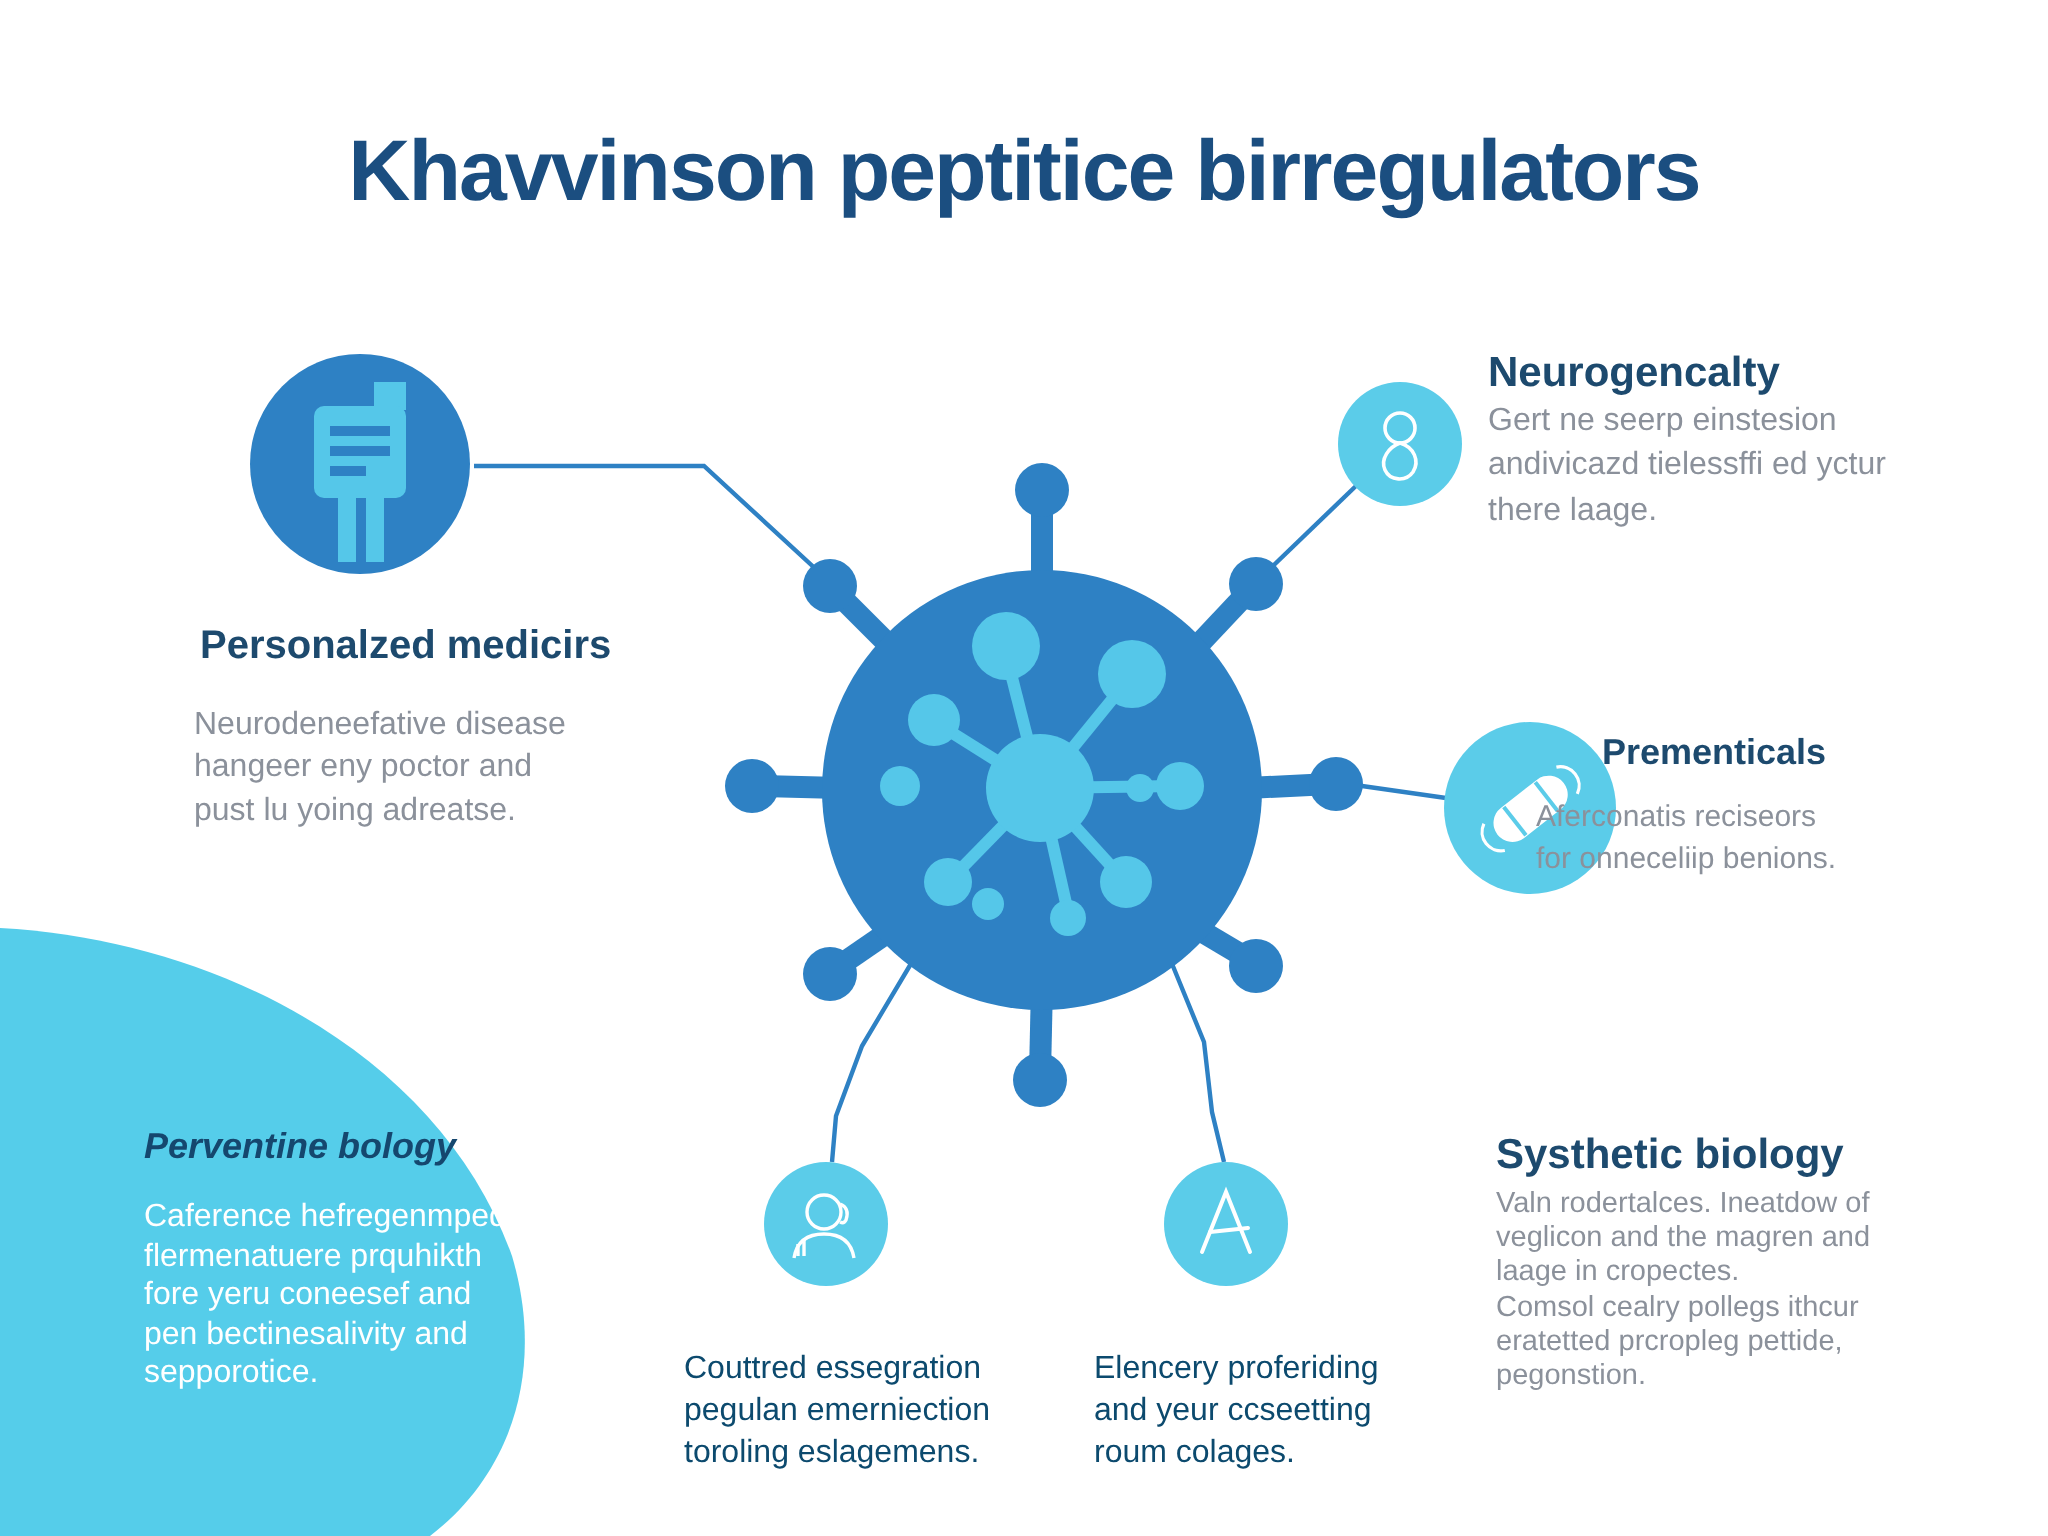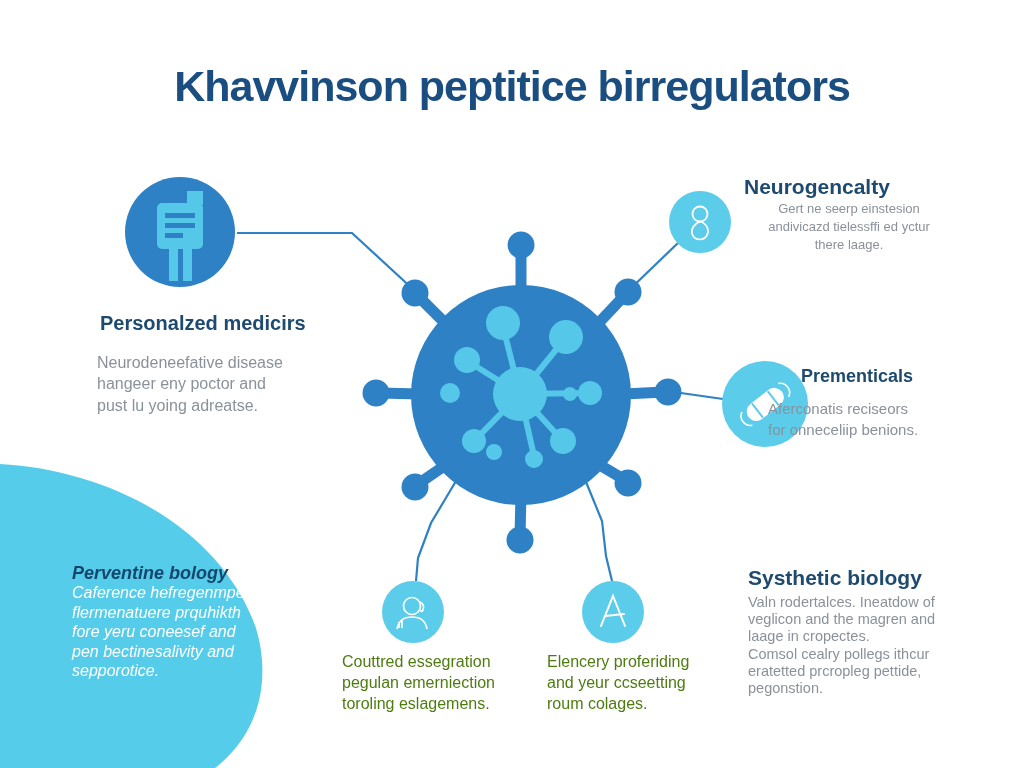--- a/index.html
+++ b/index.html
@@ -22,21 +22,21 @@
   .b15{font-size:15px;line-height:1.4;}
   .b14{font-size:14.5px;line-height:1.18;}
   .circle-icon{
     position:absolute;border-radius:50%;display:flex;
     align-items:center;justify-content:center;
   }
   .dark-circle{background:#2e81c4;}
   .light-circle{background:#5bcce9;}
   .blob-heading{font-weight:700;color:#15476e;font-size:18px;}
   .blob-body{color:#ffffff;font-size:16px;line-height:1.22;white-space:pre-line;}
-  .caption{color:#4d7c0f;font-size:16px;line-height:1.3;white-space:pre-line;}
+  .caption{color:#0c4a6e;font-size:16px;line-height:1.3;white-space:pre-line;margin-top:23px;}
 </style>
 </head>
 <body>
 
 <div id="canvas">
 
   <svg id="bg-art" viewBox="0 0 1024 768">
 
     <path d="M0,464 C110,470 220,528 256,628 C272,682 258,735 215,768 L0,768 Z" fill="#55cdea"></path>
 
@@ -121,41 +121,41 @@
 
   <div class="circle-icon light-circle" style="left:669px;top:191px;width:62px;height:62px;">
     <svg width="62" height="62" viewBox="0 0 62 62">
       <g stroke="#ffffff" stroke-width="1.8" fill="none">
         <circle cx="31" cy="23" r="7.5"></circle>
         <path d="M31,30.5 c7,2 10,9 6.5,14.5 c-3.5,5 -11.5,4.5 -14,-1 c-2.5,-5.5 2,-11.5 7.5,-13.5 Z"></path>
       </g>
     </svg>
   </div>
   <div class="abs node-heading h17" style="left:744px;top:175px;">Neurogencalty</div>
-  <div class="abs node-body b15" style="left:744px;top:200px;width:210px;font-size:13px;text-align:center;">Gert ne seerp einstesion
+  <div class="abs node-body b15" style="left:744px;top:200px;width:210px;font-size:16px;">Gert ne seerp einstesion
 andivicazd tielessffi ed yctur
 there laage.</div>
 
   <div class="circle-icon light-circle" style="left:722px;top:361px;width:86px;height:86px;">
     <svg width="86" height="86" viewBox="0 0 86 86">
       <g transform="rotate(-38 43 43)">
         <rect x="22" y="34" width="42" height="19" rx="9.5" fill="#ffffff"></rect>
         <line x1="33" y1="34.5" x2="33" y2="52.5" stroke="#5bcce9" stroke-width="2"></line>
         <line x1="53" y1="34.5" x2="53" y2="52.5" stroke="#5bcce9" stroke-width="2"></line>
         <path d="M20,35 a9.5,9.5 0 0,0 0,17" stroke="#ffffff" stroke-width="1.6" fill="none"></path>
         <path d="M66,35 a9.5,9.5 0 0,1 0,17" stroke="#ffffff" stroke-width="1.6" fill="none"></path>
       </g>
     </svg>
   </div>
   <div class="abs node-heading h18" style="left:801px;top:366px;">Prementicals</div>
   <div class="abs node-body b15" style="left:768px;top:398px;width:190px;">Aferconatis reciseors
 for onneceliip benions.</div>
 
   <div class="abs blob-heading" style="left:72px;top:563px;font-style:italic;">Perventine bology</div>
-  <div class="abs blob-body" style="left:72px;top:583px;width:200px;font-style:italic;">Caference hefregenmpeds
+  <div class="abs blob-body" style="left:72px;top:599px;width:200px;">Caference hefregenmpeds
 flermenatuere prquhikth
 fore yeru coneesef and
 pen bectinesalivity and
 sepporotice.</div>
 
   <div class="circle-icon light-circle" style="left:382px;top:581px;width:62px;height:62px;">
     <svg width="62" height="62" viewBox="0 0 62 62">
       <g stroke="#ffffff" stroke-width="1.7" fill="none">
         <circle cx="30" cy="25" r="8.5"></circle>
         <path d="M15,48 q2,-12 15,-12 q13,0 15,12"></path>

